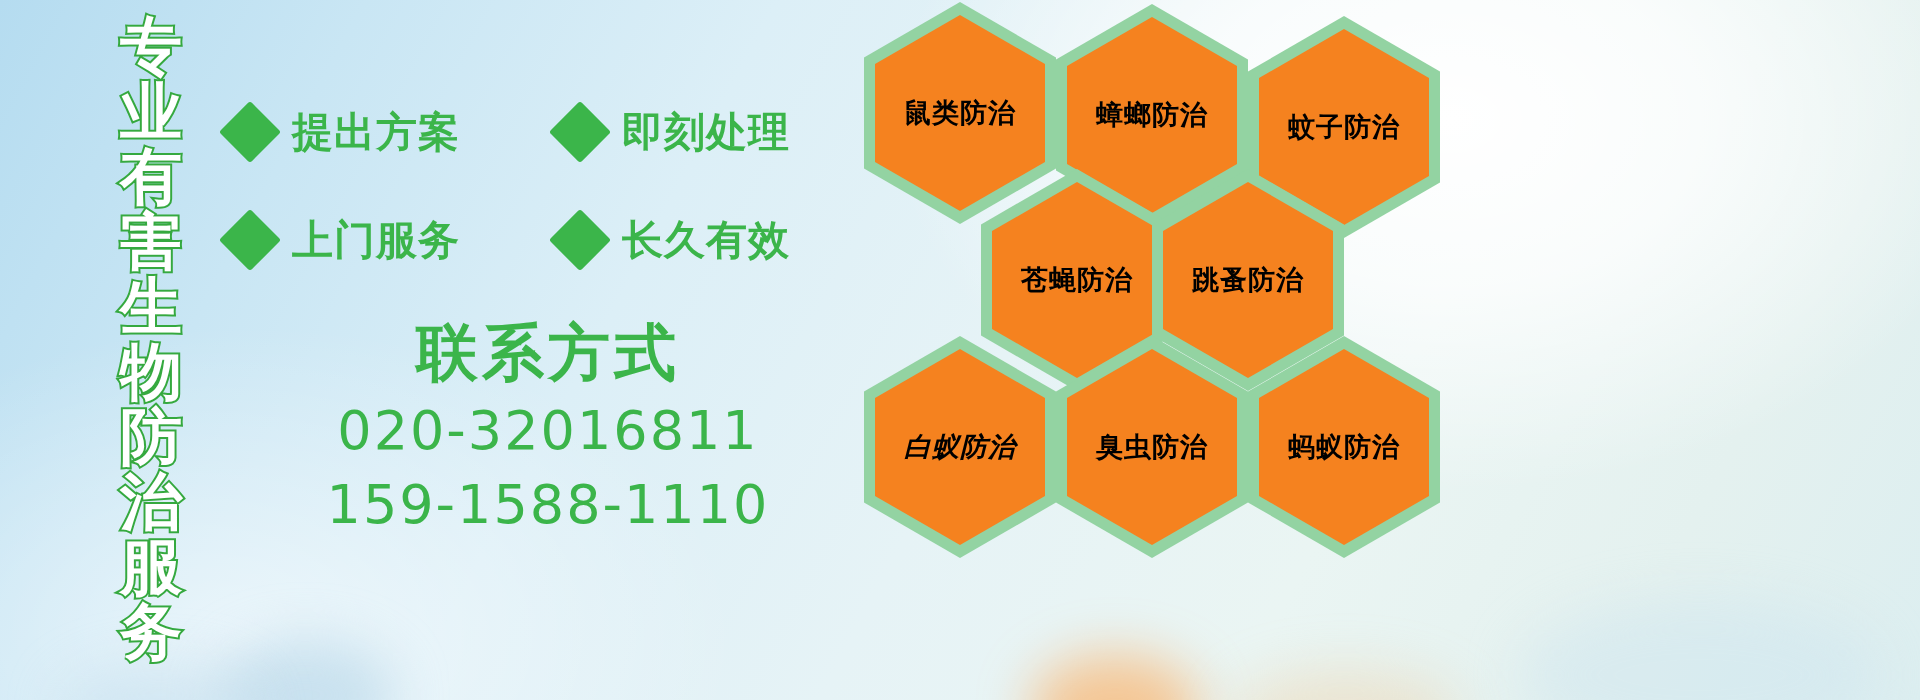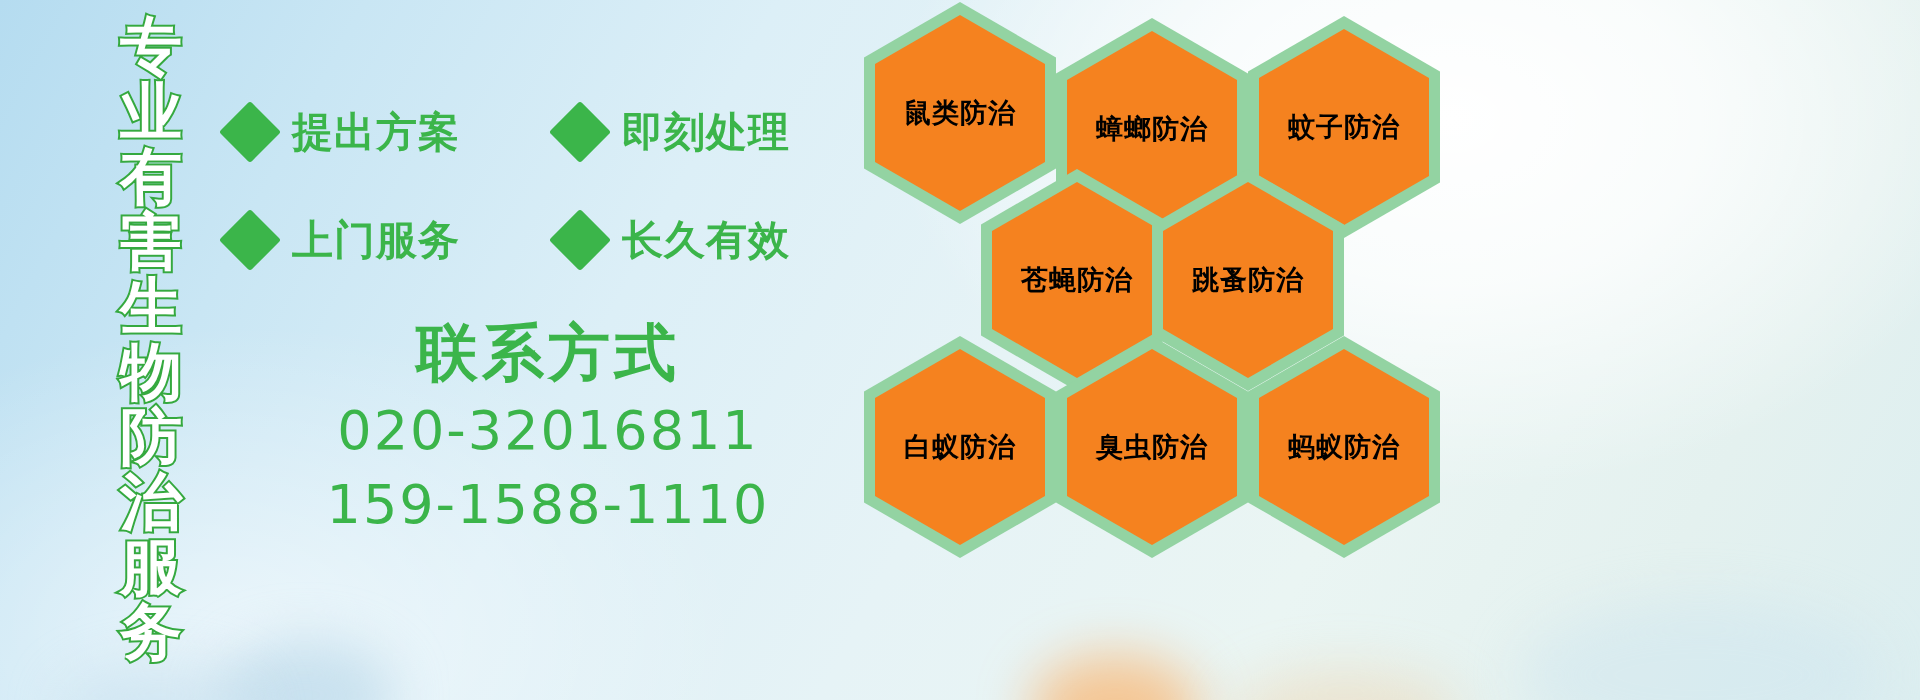--- a/index.html
+++ b/index.html
@@ -135,21 +135,21 @@
   </div>
 
   <div id="comb">
 
     <div class="hexwrap" style="left:0px;top:6px;">
       <div class="hexin">
         <span class="hextext">鼠类防治</span>
       </div>
     </div>
 
-    <div class="hexwrap" style="left:192px;top:22px;">
+    <div class="hexwrap" style="left:192px;top:8px;">
       <div class="hexin">
         <span class="hextext">蟑螂防治</span>
       </div>
     </div>
 
     <div class="hexwrap" style="left:384px;top:20px;">
       <div class="hexin">
         <span class="hextext">蚊子防治</span>
       </div>
     </div>
@@ -159,21 +159,21 @@
         <span class="hextext">苍蝇防治</span>
       </div>
     </div>
 
     <div class="hexwrap" style="left:288px;top:173px;">
       <div class="hexin">
         <span class="hextext">跳蚤防治</span>
       </div>
     </div>
 
-    <div class="hexwrap" style="left:0px;top:340px;">
+    <div class="hexwrap" style="left:0px;top:340px;font-style:italic;">
       <div class="hexin">
         <span class="hextext">白蚁防治</span>
       </div>
     </div>
 
     <div class="hexwrap" style="left:384px;top:340px;">
       <div class="hexin">
         <span class="hextext">蚂蚁防治</span>
       </div>
     </div>

